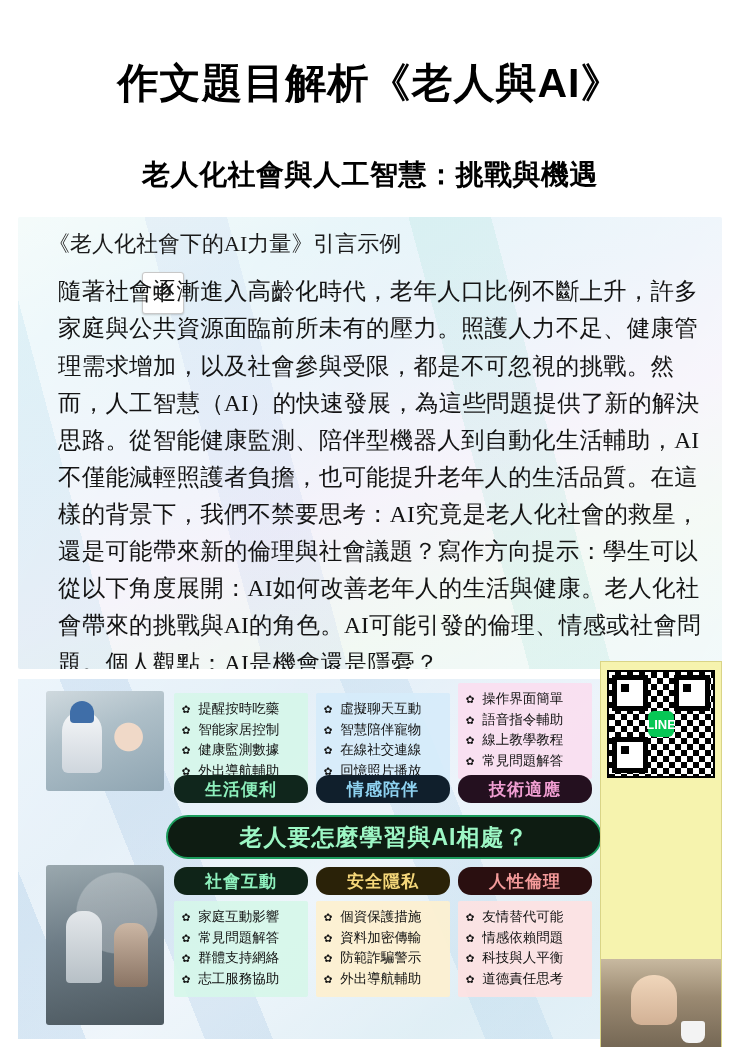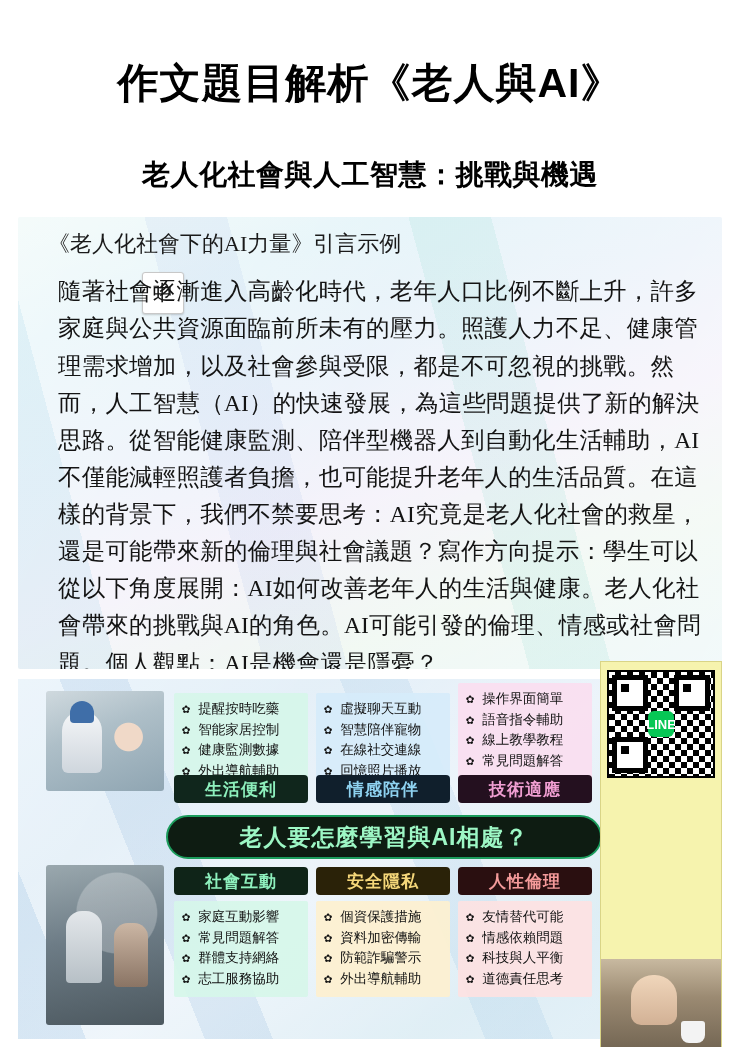--- a/index.html
+++ b/index.html
@@ -175,21 +175,21 @@
   .col .bullet { white-space: nowrap; }
   .chip {
     position: absolute;
     width: 134px;
     height: 28px;
     display: flex;
     align-items: center;
     justify-content: center;
     font-size: 17px;
     font-weight: bold;
-    border-radius: 4px;
+    border-radius: 13px;
     letter-spacing: 1px;
   }
 
   
   .c1 { left: 156px; top: 14px; background: rgba(214,246,233,0.92); }
   .c2 { left: 298px; top: 14px; background: rgba(214,235,250,0.92); }
   .c3 { left: 440px; top: 4px; background: rgba(250,222,240,0.92); }
   .chip1 { left: 156px; top: 96px; background: #10261c; color: #8ef0bd; }
   .chip2 { left: 298px; top: 96px; background: #101f2c; color: #8ed2f0; text-align: right; }
   .chip3 { left: 440px; top: 96px; background: #24101f; color: #f09ed2; }

